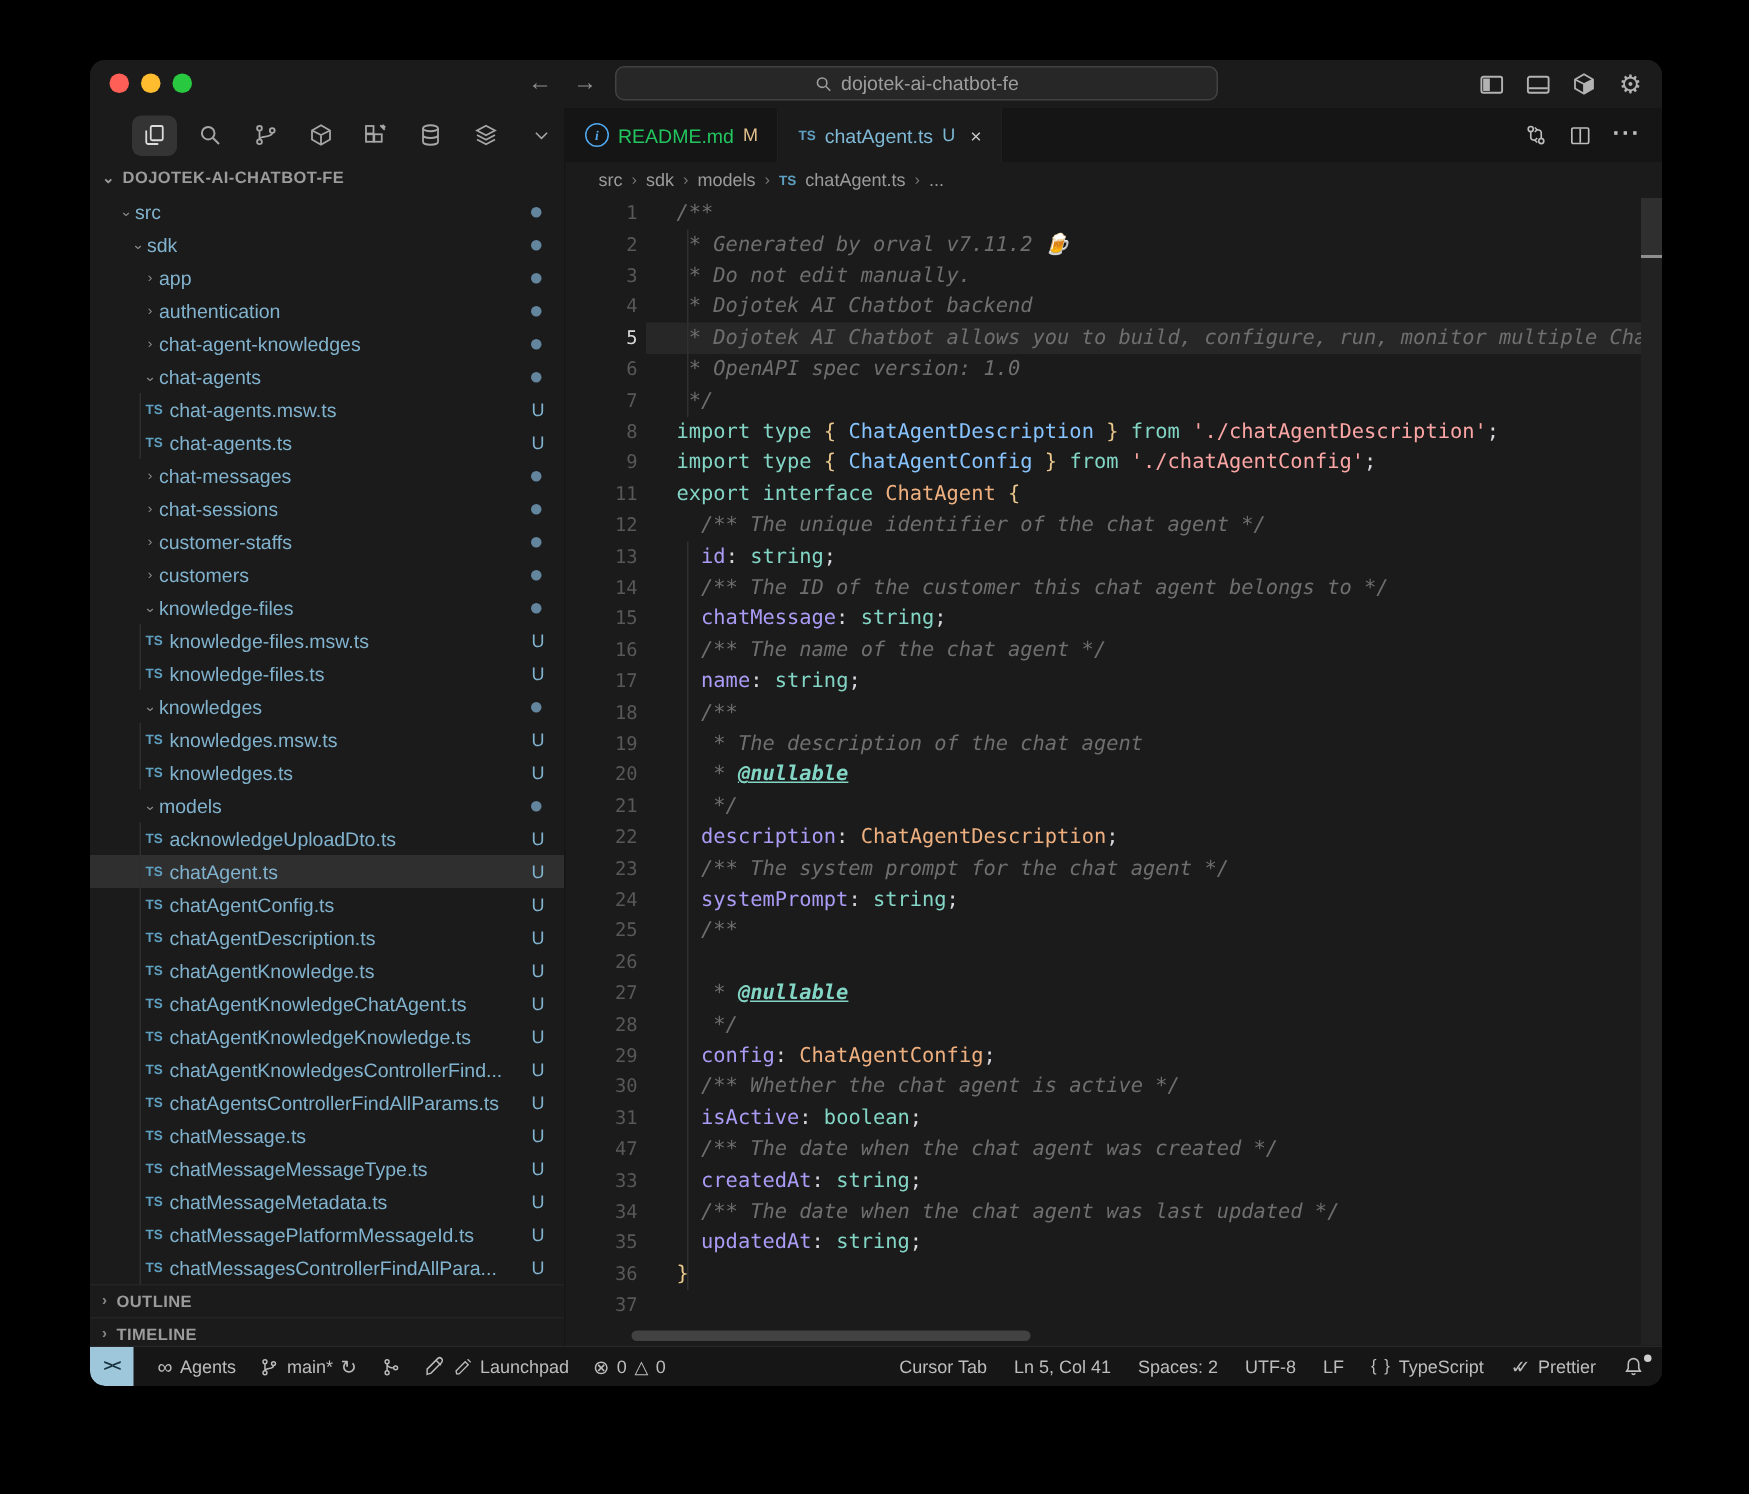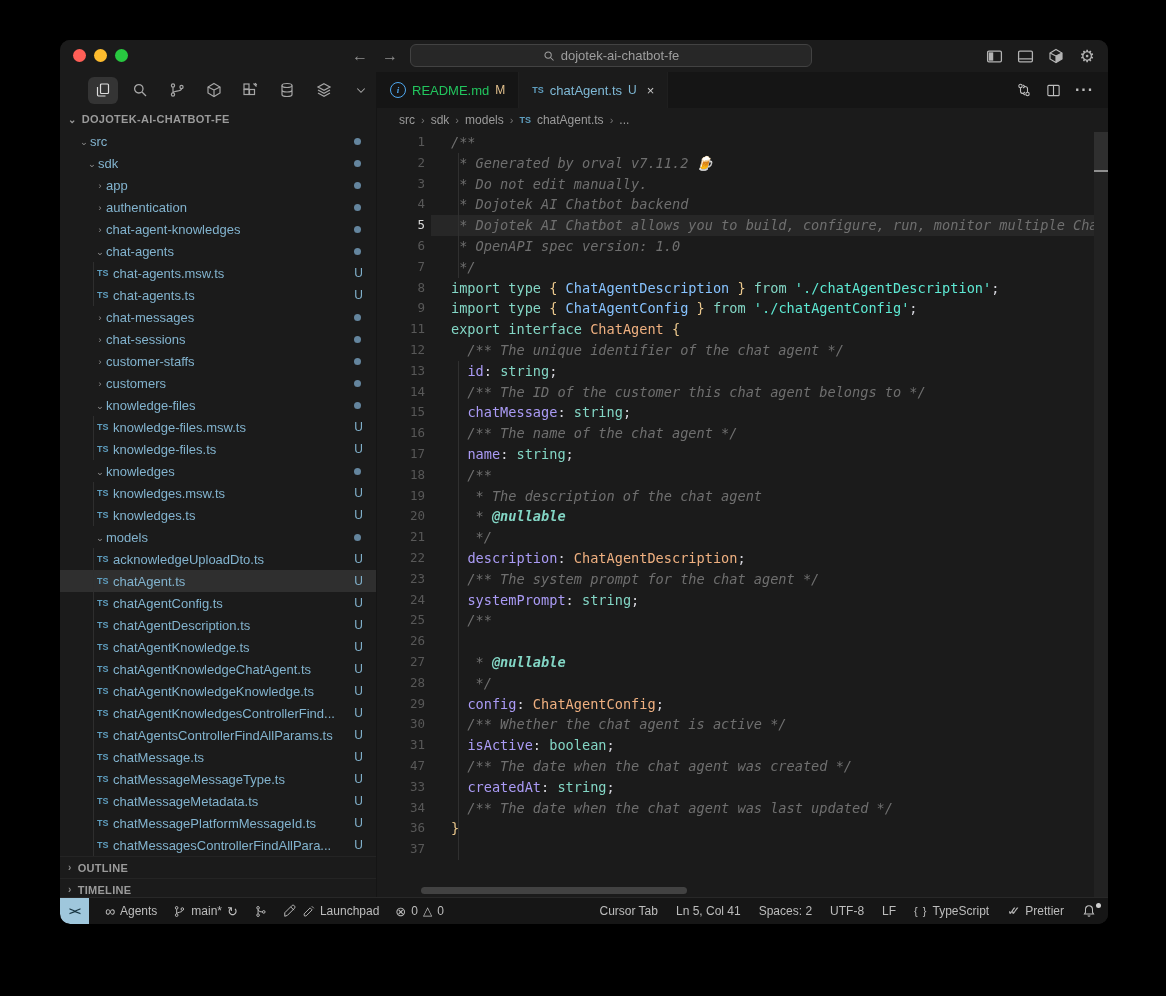--- a/index.html
+++ b/index.html
@@ -56,23 +56,23 @@
   .cl .ln{width:48px;flex:0 0 48px;text-align:right;color:#585858;font-size:12.5px;}
   .cl .ct{margin-left:26px;}
   .cl.cur{background:linear-gradient(to right,transparent 54px,#272727 54px);}
   .cl.cur .ln{color:#d8d8d8;}
   .tk-c{color:#6f6f6f;font-style:italic;}
   .tk-k{color:#83d6c5;}
   .tk-y{color:#ebc88d;}
   .tk-b{color:#87c3ff;}
   .tk-p{color:#aa9bf5;}
   .tk-o{color:#efb080;}
-  .tk-s{color:#5eead4;}
+  .tk-s{color:#fca5a5;}
   .tk-w{color:#d6d6dd;}
-  .tk-n{color:#83d6c5;font-weight:700;font-style:italic;}
+  .tk-n{color:#83d6c5;font-weight:700;font-style:italic;text-decoration:underline;}
   .iguide{position:absolute;width:1px;background:#303030;left:81px;}
   .vsb{position:absolute;right:0;top:0;width:14px;bottom:0;background:#222;}
   .vsb .thumb{position:absolute;left:0;right:0;top:0;height:38px;background:#2f2f2f;}
   .vsb .mark{position:absolute;left:0;right:0;top:38px;height:2px;background:#8f8f8f;}
   .hsb{position:absolute;left:44px;bottom:3px;width:266px;height:7px;background:#424242;border-radius:4px;}
   
   .status{height:26px;flex:0 0 26px;background:#161616;border-top:1px solid #282828;display:flex;align-items:center;
     font-size:12px;color:#bdbdbd;}
   .remote{width:29px;height:26px;background:#9fc7dc;color:#16333f;display:flex;align-items:center;justify-content:center;
     font-weight:700;font-size:11px;letter-spacing:-1px;border-bottom-left-radius:10px;}
@@ -480,20 +480,21 @@
             <div class="cl"><span class="ln">25</span><span class="ct"><span class="tk-c">  /**</span></span></div>
             <div class="cl"><span class="ln">26</span></div>
             <div class="cl"><span class="ln">27</span><span class="ct"><span class="tk-c">   * </span><span class="tk-n">@nullable</span></span></div>
             <div class="cl"><span class="ln">28</span><span class="ct"><span class="tk-c">   */</span></span></div>
             <div class="cl"><span class="ln">29</span><span class="ct"><span class="tk-w">  </span><span class="tk-p">config</span><span class="tk-w">: </span><span class="tk-o">ChatAgentConfig</span><span class="tk-w">;</span></span></div>
             <div class="cl"><span class="ln">30</span><span class="ct"><span class="tk-c">  /** Whether the chat agent is active */</span></span></div>
             <div class="cl"><span class="ln">31</span><span class="ct"><span class="tk-w">  </span><span class="tk-p">isActive</span><span class="tk-w">: </span><span class="tk-k">boolean</span><span class="tk-w">;</span></span></div>
             <div class="cl"><span class="ln">47</span><span class="ct"><span class="tk-c">  /** The date when the chat agent was created */</span></span></div>
             <div class="cl"><span class="ln">33</span><span class="ct"><span class="tk-w">  </span><span class="tk-p">createdAt</span><span class="tk-w">: </span><span class="tk-k">string</span><span class="tk-w">;</span></span></div>
             <div class="cl"><span class="ln">34</span><span class="ct"><span class="tk-c">  /** The date when the chat agent was last updated */</span></span></div>
+            <div class="cl"><span class="ln">35</span><span class="ct"><span class="tk-w">  </span><span class="tk-p">updatedAt</span><span class="tk-w">: </span><span class="tk-k">string</span><span class="tk-w">;</span></span></div>
             <div class="cl"><span class="ln">36</span><span class="ct"><span class="tk-y">}</span></span></div>
             <div class="cl"><span class="ln">37</span><span class="ct"></span></div>
           </div>
         <div class="iguide" style="top:20.8px;height:124.8px"></div>
         <div class="iguide" style="top:228.8px;height:499.2px"></div>
         <div class="vsb">
           <div class="thumb"></div>
           <div class="mark"></div>
         </div>
         <div class="hsb"></div>

